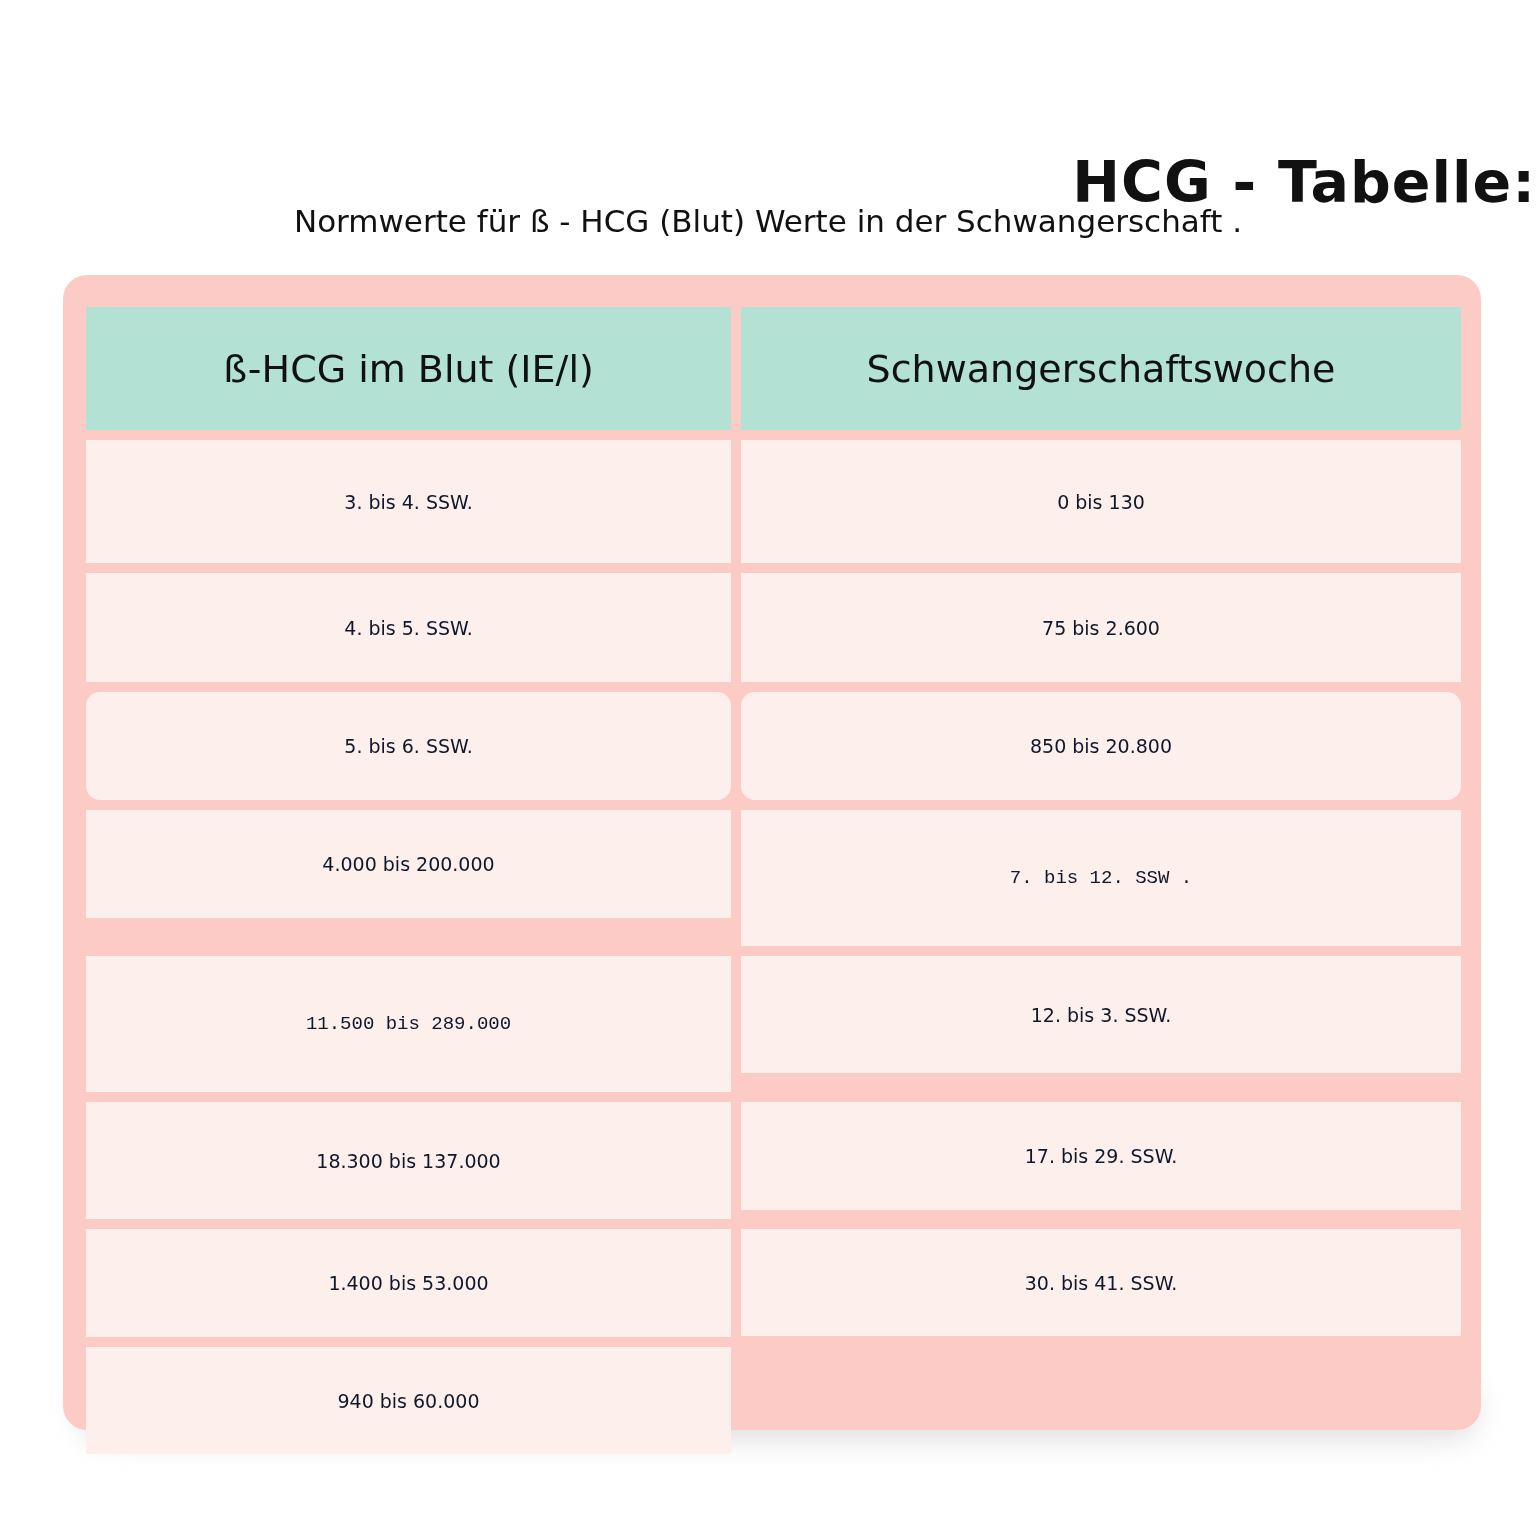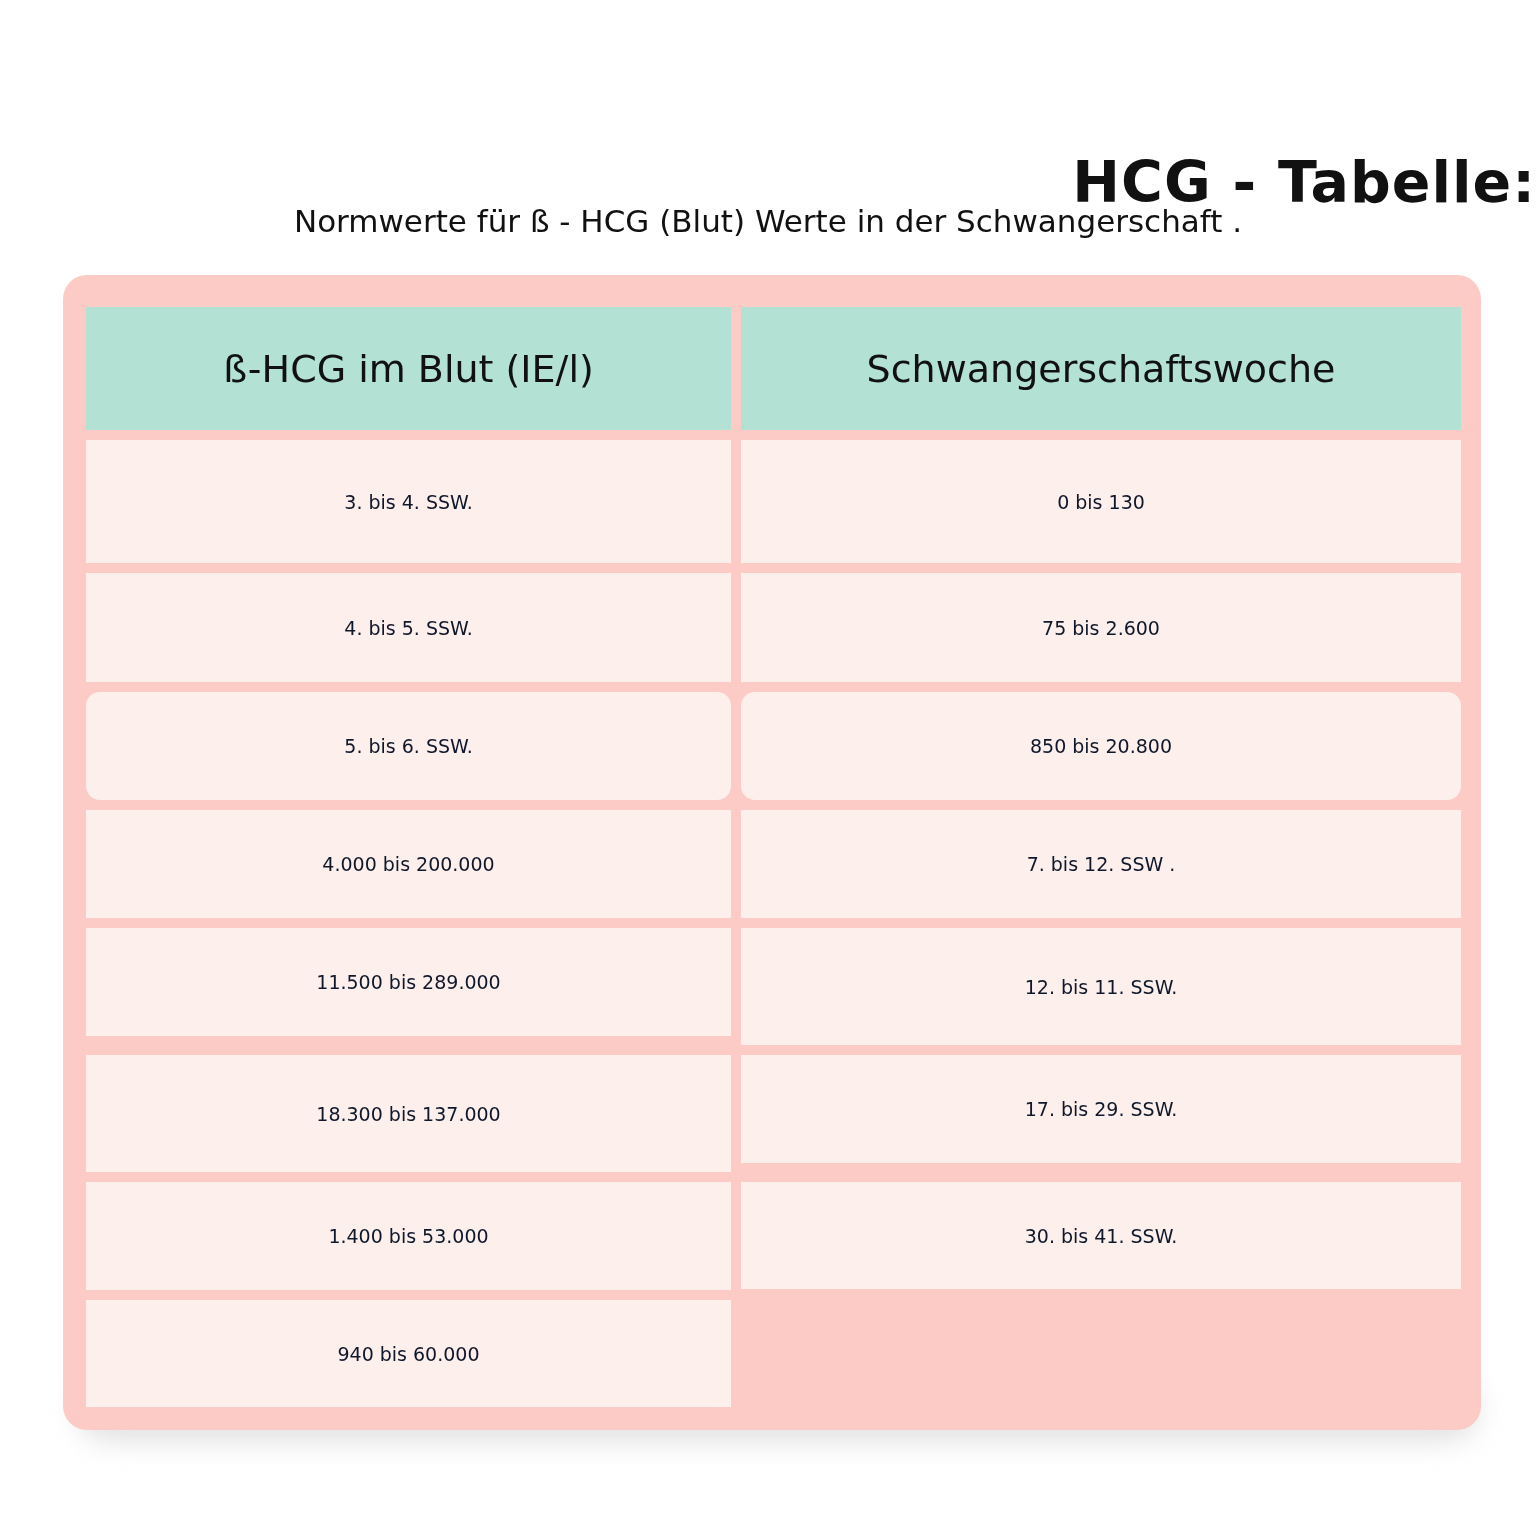--- a/index.html
+++ b/index.html
@@ -78,21 +78,21 @@
     .head {
       background: #b3e2d4;
       height: 123px;
       font-size: 38px;
       color: #111111;
     }
     .r0 { height: 123px; }
     .r1 { height: 109px; text-align: center; }
     .r2 { height: 108px; border-radius: 14px; }
     .r3 { height: 108px; }
-    .r4 { height: 108px; }
+    .r4 { height: 136px; font-family: Liberation Mono, monospace; }
     .r5 { height: 117px; }
     .r6 { height: 108px; }
     .r7 { height: 107px; }
   </style>
 </head>
 <body>
 
 <h1 class="title">HCG - Tabelle:</h1>
 <div class="subtitle">Normwerte für ß - HCG (Blut) Werte in der Schwangerschaft .</div>
 
@@ -110,21 +110,21 @@
     <div class="cell r1">75 bis 2.600</div>
 
     <div class="cell r2">5. bis 6. SSW.</div>
     <div class="cell r2">850 bis 20.800</div>
 
     <div class="cell r3">4.000 bis 200.000</div>
 
     <div class="cell r4">7. bis 12. SSW .</div>
     <div class="cell r4">11.500 bis 289.000</div>
 
-    <div class="cell r5">12. bis 11. SSW.</div>
+    <div class="cell r5">12. bis 3. SSW.</div>
     <div class="cell r5">18.300 bis 137.000</div>
 
     <div class="cell r6">17. bis 29. SSW.</div>
     <div class="cell r6">1.400 bis 53.000</div>
 
     <div class="cell r7">30. bis 41. SSW.</div>
     <div class="cell r7">940 bis 60.000</div>
   </div>
 </div>
 

